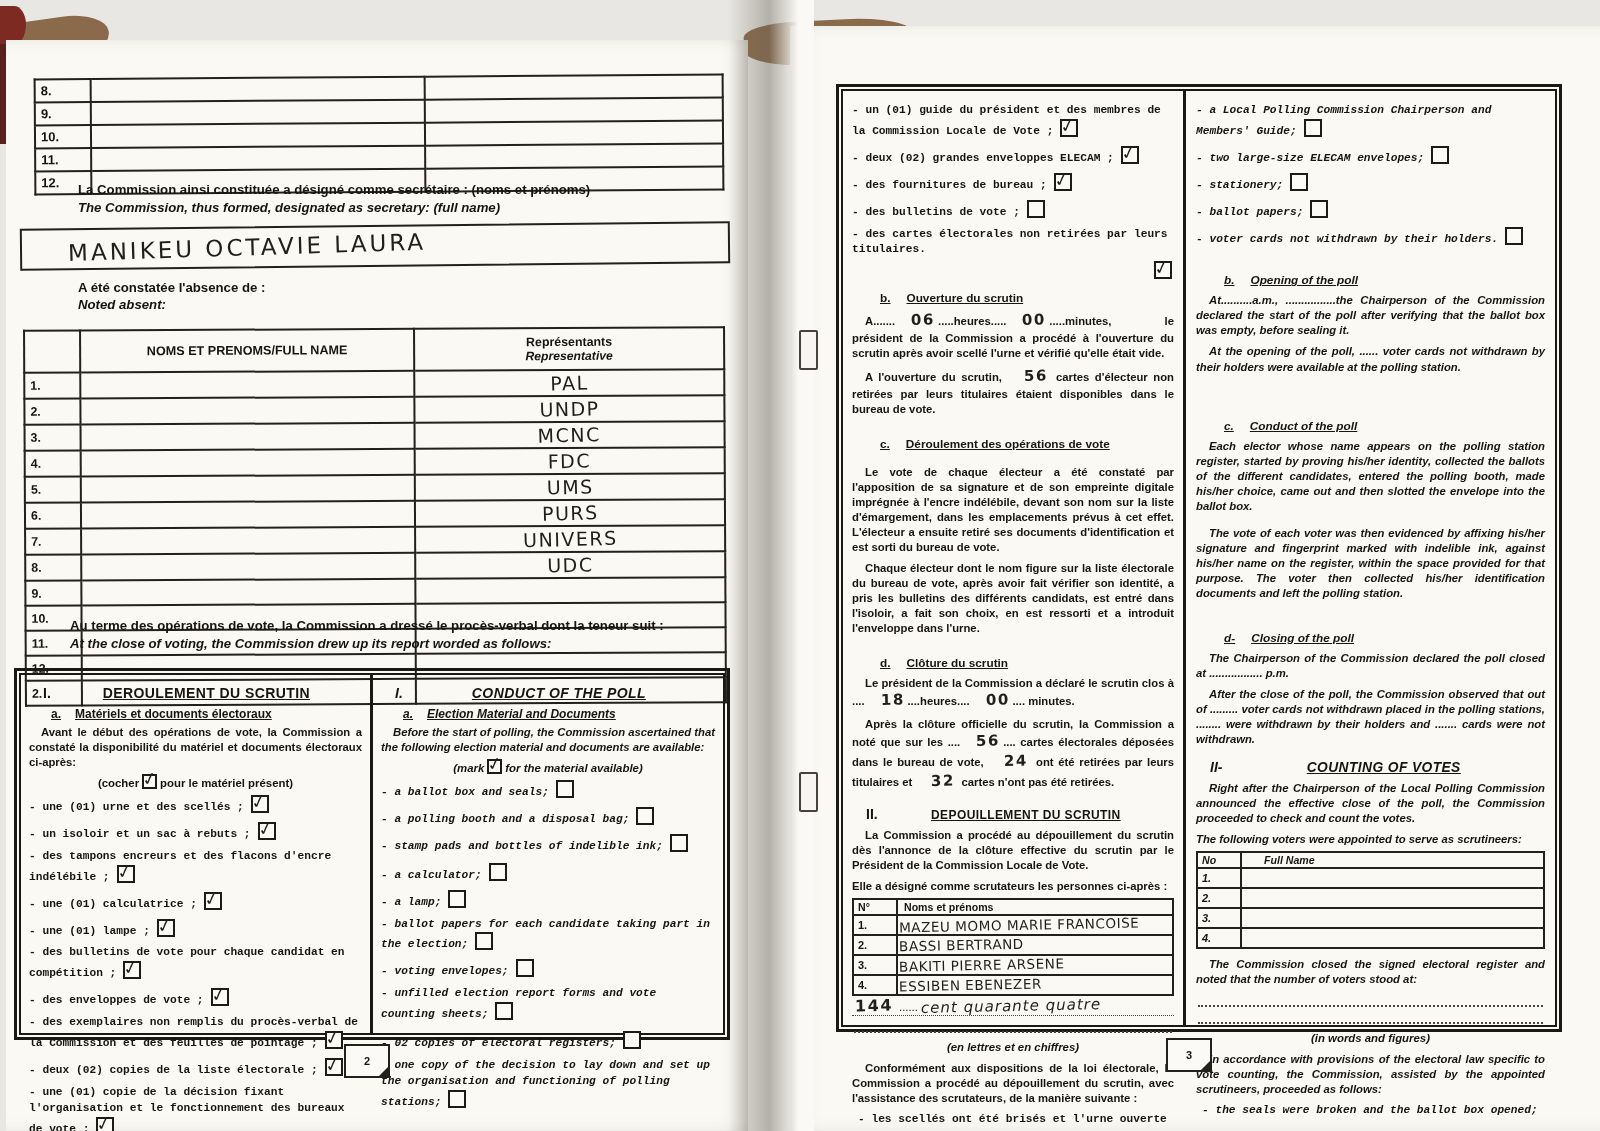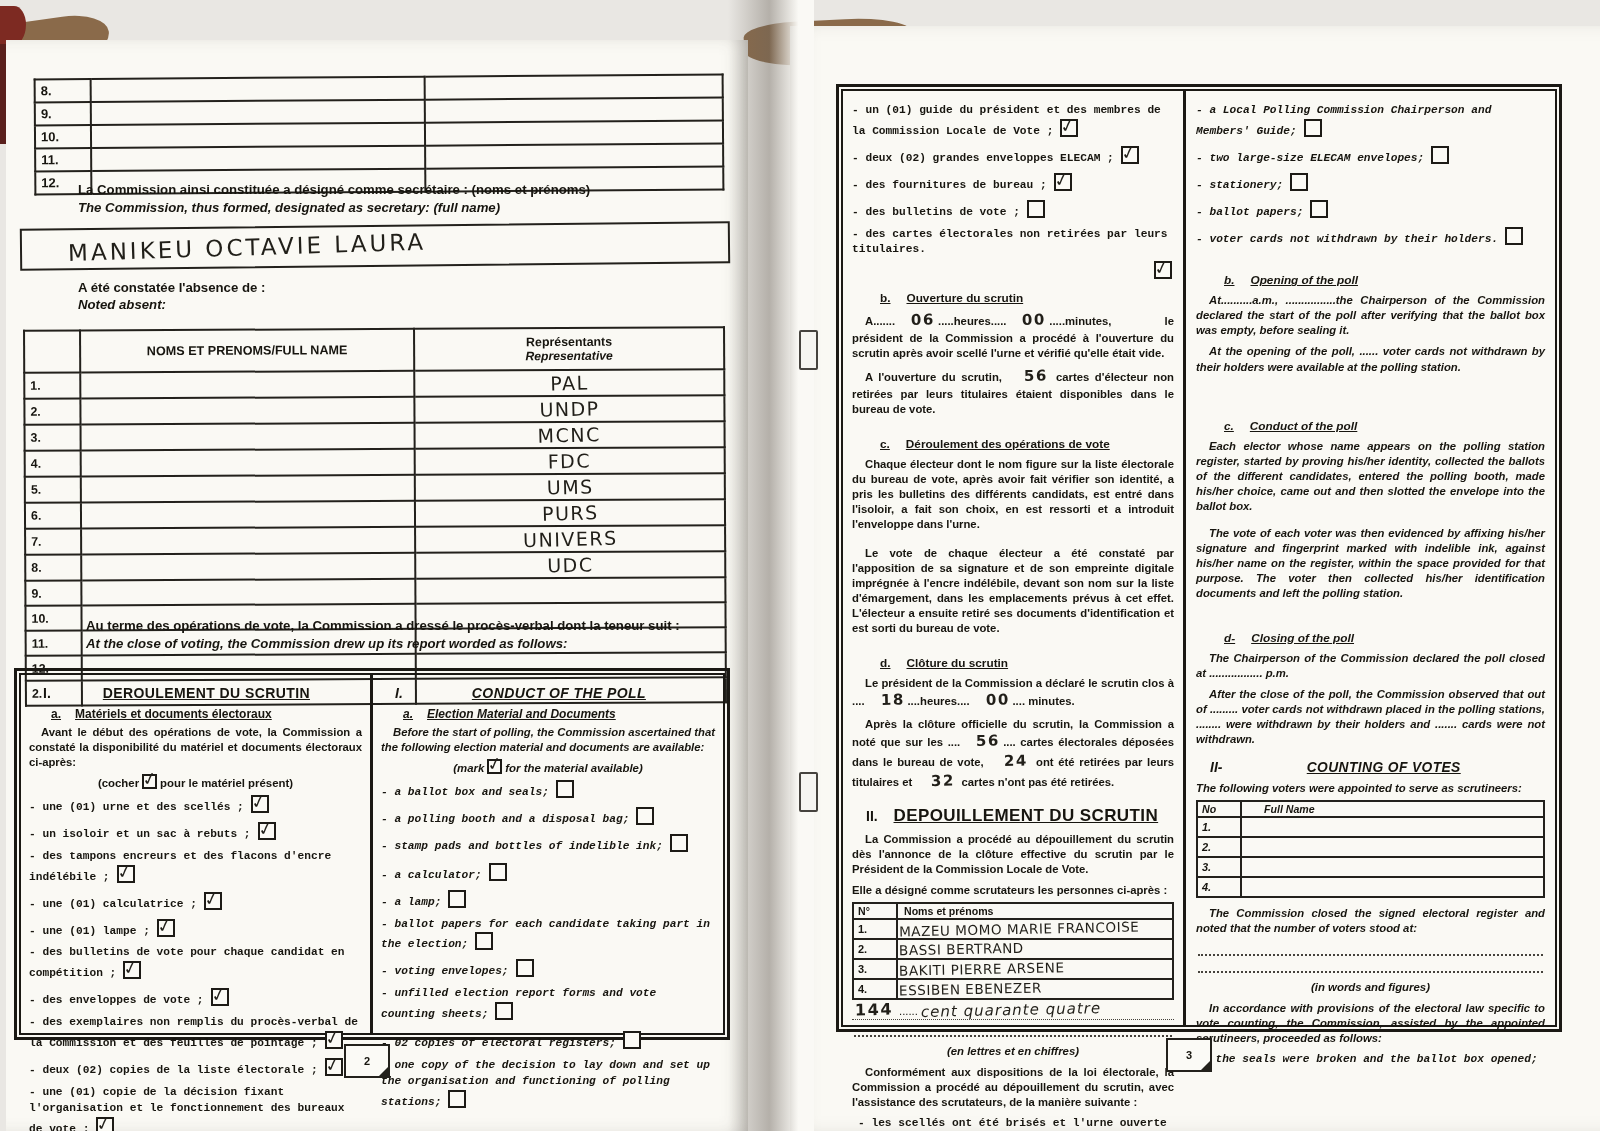--- a/index.html
+++ b/index.html
@@ -194,21 +194,21 @@
           <td></td>
         </tr>
     <tr>
           <td class="numcell" style="font-size:12.4px;">2.</td>
           <td style="height:21px;"></td>
           <td></td>
         </tr>
   </tbody>
     </table>
 
-  <div style="position:absolute;left:80px;top:578px;width:650px;">
+  <div style="position:absolute;left:64px;top:578px;width:650px;">
     <div class="fr" style="font-size:13.2px;">Au terme des opérations de vote, la Commission a dressé le procès-verbal dont la teneur suit :</div>
     <div class="en" style="font-size:13.2px;margin-top:3px;">At the close of voting, the Commission drew up its report worded as follows:</div>
   </div>
 
   <div class="dbl" style="position:absolute;left:8px;top:628px;width:716px;height:372px;box-sizing:border-box;">
     <div class="dbl-in">
       <div class="twocol">
 
         <div class="fr" style="width:349px;padding:6px 8px;box-sizing:border-box;">
           <div class="titlerow">
@@ -292,33 +292,33 @@
               <span>b.</span>
               <span>Ouverture du scrutin</span>
             </div>
           <div class="para"><span>A.......</span><span class="hw num">06</span><span>.....heures.....</span><span class="hw num">00</span><span>.....minutes, le président de la Commission a procédé à l'ouverture du scrutin après avoir scellé l'urne et vérifié qu'elle était vide.</span></div>
           <div class="para"><span>A l'ouverture du scrutin,</span> <span class="hw num">56</span> <span>cartes d'électeur non retirées par leurs titulaires étaient disponibles dans le bureau de vote.</span></div>
 
           <div class="sechead" style="margin-top:20px;">
               <span>c.</span>
               <span>Déroulement des opérations de vote</span>
             </div>
+          <div class="para" style="margin-top:14px;">Le vote de chaque électeur a été constaté par l'apposition de sa signature et de son empreinte digitale imprégnée à l'encre indélébile, devant son nom sur la liste d'émargement, dans les emplacements prévus à cet effet. L'électeur a ensuite retiré ses documents d'identification et est sorti du bureau de vote.</div>
           <div class="para">Chaque électeur dont le nom figure sur la liste électorale du bureau de vote, après avoir fait vérifier son identité, a pris les bulletins des différents candidats, est entré dans l'isoloir, a fait son choix, en est ressorti et a introduit l'enveloppe dans l'urne.</div>
-          <div class="para" style="margin-top:14px;">Le vote de chaque électeur a été constaté par l'apposition de sa signature et de son empreinte digitale imprégnée à l'encre indélébile, devant son nom sur la liste d'émargement, dans les emplacements prévus à cet effet. L'électeur a ensuite retiré ses documents d'identification et est sorti du bureau de vote.</div>
 
           <div class="sechead" style="margin-top:20px;">
               <span>d.</span>
               <span>Clôture du scrutin</span>
             </div>
           <div class="para"><span>Le président de la Commission a déclaré le scrutin clos à ....</span><span class="hw num">18</span><span>....heures....</span><span class="hw num">00</span><span>.... minutes.</span></div>
           <div class="para" style="margin-top:2px;"><span>Après la clôture officielle du scrutin, la Commission a noté que sur les ....</span><span class="hw num">56</span><span>.... cartes électorales déposées dans le bureau de vote,</span> <span class="hw num">24</span> <span>ont été retirées par leurs titulaires et</span> <span class="hw num">32</span> <span>cartes n'ont pas été retirées.</span></div>
 
           <div class="titlerow" style="margin-top:14px;">
             <span class="no">II.</span>
-            <span class="t" style="font-size:17px;">DEPOUILLEMENT DU SCRUTIN</span>
+            <span class="t" style="font-size:12px;">DEPOUILLEMENT DU SCRUTIN</span>
           </div>
           <div class="para">La Commission a procédé au dépouillement du scrutin dès l'annonce de la clôture effective du scrutin par le Président de la Commission Locale de Vote.</div>
           <div class="para" style="text-indent:0;margin:2px 0 4px;">Elle a désigné comme scrutateurs les personnes ci-après :</div>
 
           <table class="tbl" style="width:100%;">
             <tbody>
                 <tr>
               <td style="width:34px;font-size:10.6px;font-weight:700;padding:1px 4px;">N°</td>
               <td style="font-size:10.6px;font-weight:700;padding:1px 6px;">Noms et prénoms</td>
             </tr>
@@ -384,20 +384,21 @@
               <span>d-</span>
               <span>Closing of the poll</span>
             </div>
           <div class="para">The Chairperson of the Commission declared the poll closed at ................. p.m.</div>
           <div class="para" style="margin-top:2px;">After the close of the poll, the Commission observed that out of ......... voter cards not withdrawn placed in the polling stations, ........ were withdrawn by their holders and ....... cards were not withdrawn.</div>
 
           <div class="titlerow" style="margin-top:12px;">
             <span class="no">II-</span>
             <span class="t" style="font-size:13.8px;">COUNTING OF VOTES</span>
           </div>
+          <div class="para">Right after the Chairperson of the Local Polling Commission announced the effective close of the poll, the Commission proceeded to check and count the votes.</div>
           <div class="para" style="text-indent:0;margin:2px 0 4px;">The following voters were appointed to serve as scrutineers:</div>
 
           <table class="tbl" style="width:100%;">
             <tbody>
                 <tr>
               <td style="width:34px;font-size:10.6px;font-weight:700;padding:1px 4px;">No</td>
               <td style="font-size:10.6px;font-weight:700;padding:1px 22px;">Full Name</td>
             </tr>
             <tr>
                   <td style="font-size:11px;font-weight:700;padding:0 4px;height:18px;">1.</td>

